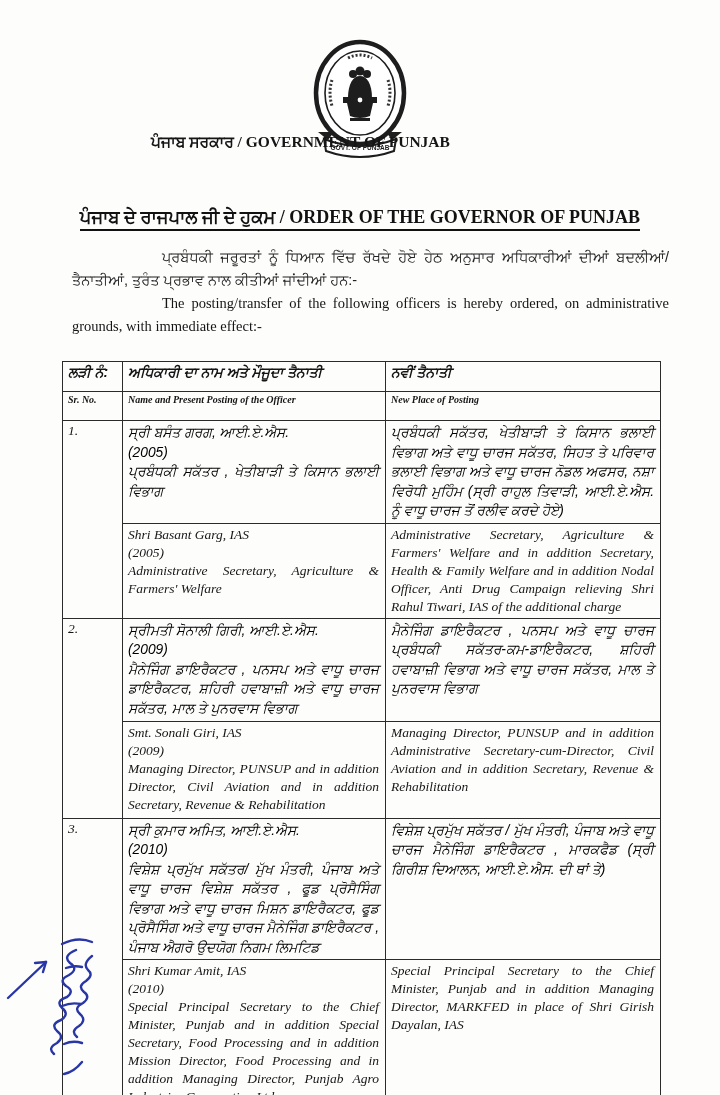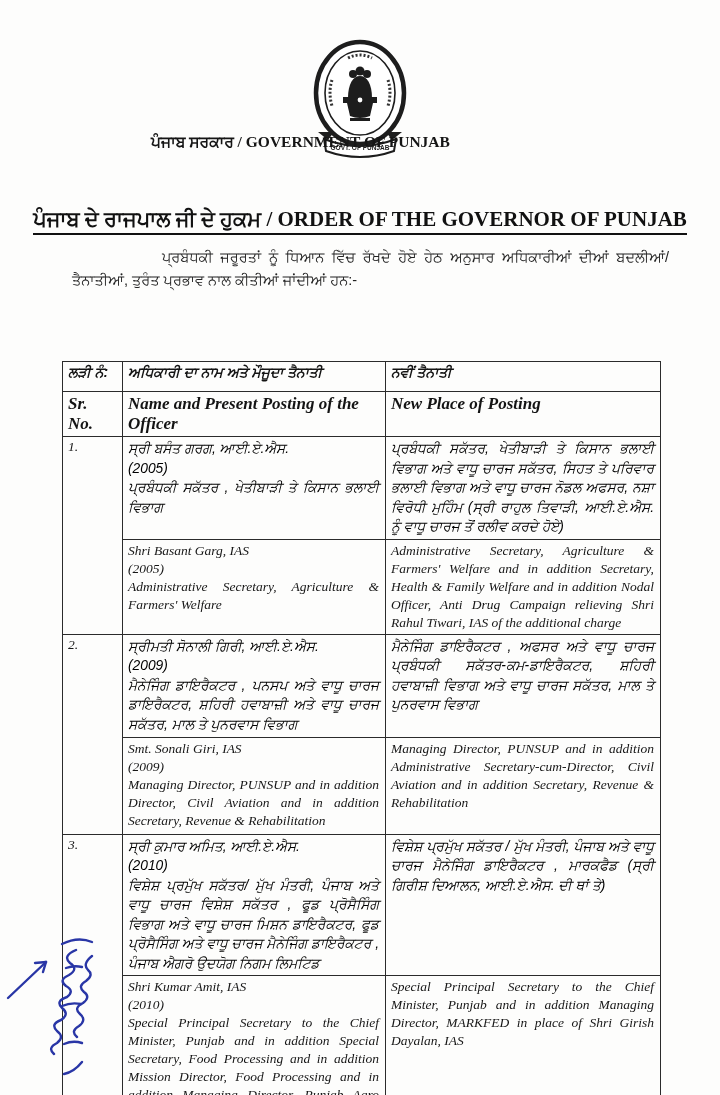--- a/index.html
+++ b/index.html
@@ -16,21 +16,21 @@
   
   .letterhead{position:absolute;top:130px;left:0;width:601px;text-align:center;}
   .letterhead .lh-line{
     font-family:"Liberation Serif",serif;
     font-weight:bold;font-size:15.5px;line-height:24px;color:#151515;
   }
   .order-title-wrap{position:absolute;top:207px;left:0;width:720px;text-align:center;}
   .order-title{
     display:inline-block;
     font-family:"Liberation Serif",serif;
-    font-weight:bold;font-size:21px;color:#111;
+    font-weight:bold;font-size:18px;color:#111;
     border-bottom:2px solid #111;
     padding-bottom:1px;
   }
   
   .intro{position:absolute;top:246px;left:72px;width:597px;}
   .intro p{margin:0;text-align:justify;text-indent:90px;}
   .p-pa{font-size:14.5px;line-height:23px;color:#222;}
   .p-en{
     font-family:"Liberation Serif",serif;
     font-size:14.5px;line-height:23px;color:#151515;margin-top:1px;
@@ -45,21 +45,21 @@
   .order-table col.c3{width:275px;}
   .order-table th,.order-table td{
     border:1px solid #2b2b2b;
     vertical-align:top;text-align:left;
     padding:2px 6px 2px 5px;
   }
   .order-table th{font-weight:bold;}
   .hdr-pa th{font-size:14px;height:25px;color:#141414;}
   .hdr-en th{
     font-family:"Liberation Serif",serif;
-    font-size:17px;height:24px;color:#141414;
+    font-size:10px;height:24px;color:#141414;
   }
   .cell-pa{font-size:13.8px;line-height:19.5px;color:#000000;}
   .cell-pa .post{text-align:justify;}
   .cell-en{
     font-family:"Liberation Serif",serif;
     font-size:13.5px;line-height:18px;color:#161616;
   }
   .cell-en .post{text-align:justify;}
   .sr-cell{
     font-family:"Liberation Serif",serif;
@@ -106,20 +106,21 @@
   <div class="letterhead">
     <div class="lh-line">ਪੰਜਾਬ ਸਰਕਾਰ / GOVERNMENT OF PUNJAB</div>
   </div>
 
   <div class="order-title-wrap">
     <span class="order-title">ਪੰਜਾਬ ਦੇ ਰਾਜਪਾਲ ਜੀ ਦੇ ਹੁਕਮ / ORDER OF THE GOVERNOR OF PUNJAB</span>
   </div>
 
   <div class="intro">
     <p class="p-pa">ਪ੍ਰਬੰਧਕੀ ਜਰੂਰਤਾਂ ਨੂੰ ਧਿਆਨ ਵਿੱਚ ਰੱਖਦੇ ਹੋਏ ਹੇਠ ਅਨੁਸਾਰ ਅਧਿਕਾਰੀਆਂ ਦੀਆਂ ਬਦਲੀਆਂ/ਤੈਨਾਤੀਆਂ, ਤੁਰੰਤ ਪ੍ਰਭਾਵ ਨਾਲ ਕੀਤੀਆਂ ਜਾਂਦੀਆਂ ਹਨ:-</p>
+    <p class="p-en">The posting/transfer of the following officers is hereby ordered, on administrative grounds, with immediate effect:-</p>
   </div>
 
   <table class="order-table">
     <colgroup>
         <col class="c1">
         <col class="c2">
         <col class="c3">
       </colgroup>
     <tbody>
         <tr class="hdr-pa">
@@ -156,21 +157,21 @@
     </tr>
 
     <tr class="r2pa">
       <td class="sr-cell" rowspan="2">2.</td>
       <td class="cell-pa">
         <div>ਸ੍ਰੀਮਤੀ ਸੋਨਾਲੀ ਗਿਰੀ, ਆਈ.ਏ.ਐਸ.</div>
         <div>(2009)</div>
         <div class="post">ਮੈਨੇਜਿੰਗ ਡਾਇਰੈਕਟਰ , ਪਨਸਪ ਅਤੇ ਵਾਧੂ ਚਾਰਜ ਡਾਇਰੈਕਟਰ, ਸ਼ਹਿਰੀ ਹਵਾਬਾਜ਼ੀ ਅਤੇ ਵਾਧੂ ਚਾਰਜ ਸਕੱਤਰ, ਮਾਲ ਤੇ ਪੁਨਰਵਾਸ ਵਿਭਾਗ</div>
       </td>
       <td class="cell-pa">
-        <div class="post">ਮੈਨੇਜਿੰਗ ਡਾਇਰੈਕਟਰ , ਅਫਸਰ ਅਤੇ ਵਾਧੂ ਚਾਰਜ ਪ੍ਰਬੰਧਕੀ ਸਕੱਤਰ-ਕਮ-ਡਾਇਰੈਕਟਰ, ਸ਼ਹਿਰੀ ਹਵਾਬਾਜ਼ੀ ਵਿਭਾਗ ਅਤੇ ਵਾਧੂ ਚਾਰਜ ਸਕੱਤਰ, ਮਾਲ ਤੇ ਪੁਨਰਵਾਸ ਵਿਭਾਗ</div>
+        <div class="post">ਮੈਨੇਜਿੰਗ ਡਾਇਰੈਕਟਰ , ਪਨਸਪ ਅਤੇ ਵਾਧੂ ਚਾਰਜ ਪ੍ਰਬੰਧਕੀ ਸਕੱਤਰ-ਕਮ-ਡਾਇਰੈਕਟਰ, ਸ਼ਹਿਰੀ ਹਵਾਬਾਜ਼ੀ ਵਿਭਾਗ ਅਤੇ ਵਾਧੂ ਚਾਰਜ ਸਕੱਤਰ, ਮਾਲ ਤੇ ਪੁਨਰਵਾਸ ਵਿਭਾਗ</div>
       </td>
     </tr>
     <tr class="r2en">
       <td class="cell-en">
         <div>Smt. Sonali Giri, IAS</div>
         <div>(2009)</div>
         <div class="post">Managing Director, PUNSUP and in addition Director, Civil Aviation and in addition Secretary, Revenue &amp; Rehabilitation</div>
       </td>
       <td class="cell-en">
         <div class="post">Managing Director, PUNSUP and in addition Administrative Secretary-cum-Director, Civil Aviation and in addition Secretary, Revenue &amp; Rehabilitation</div>

